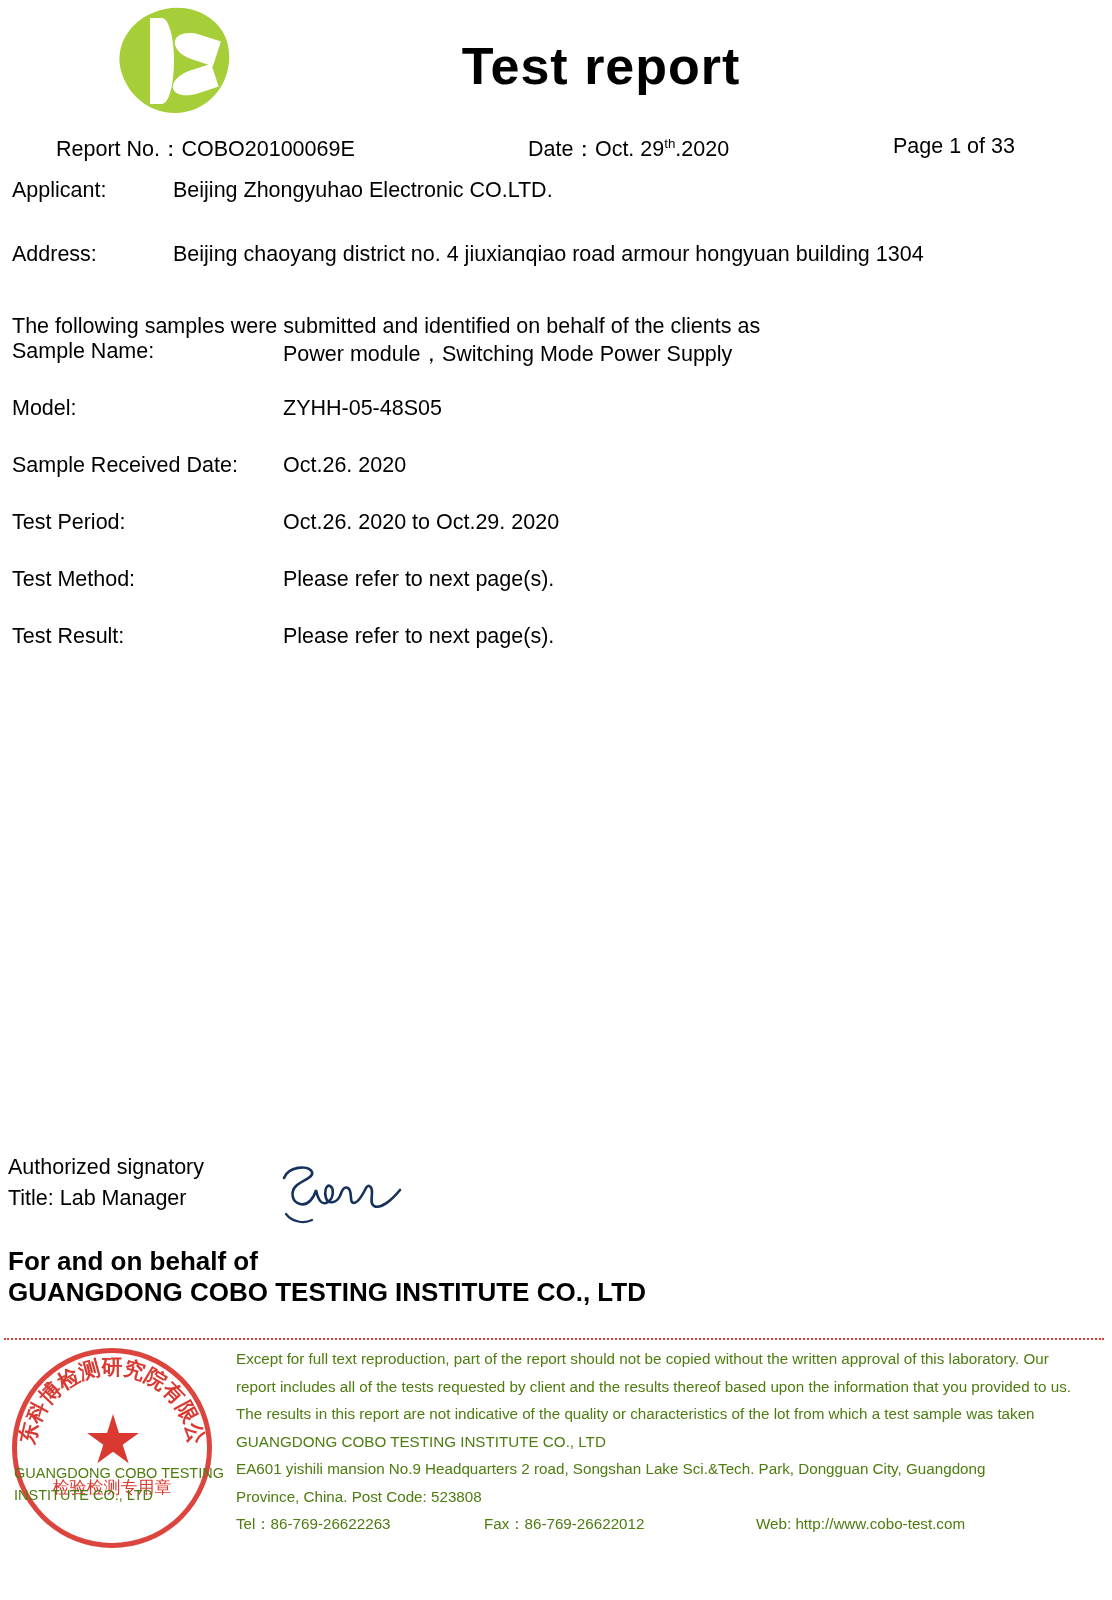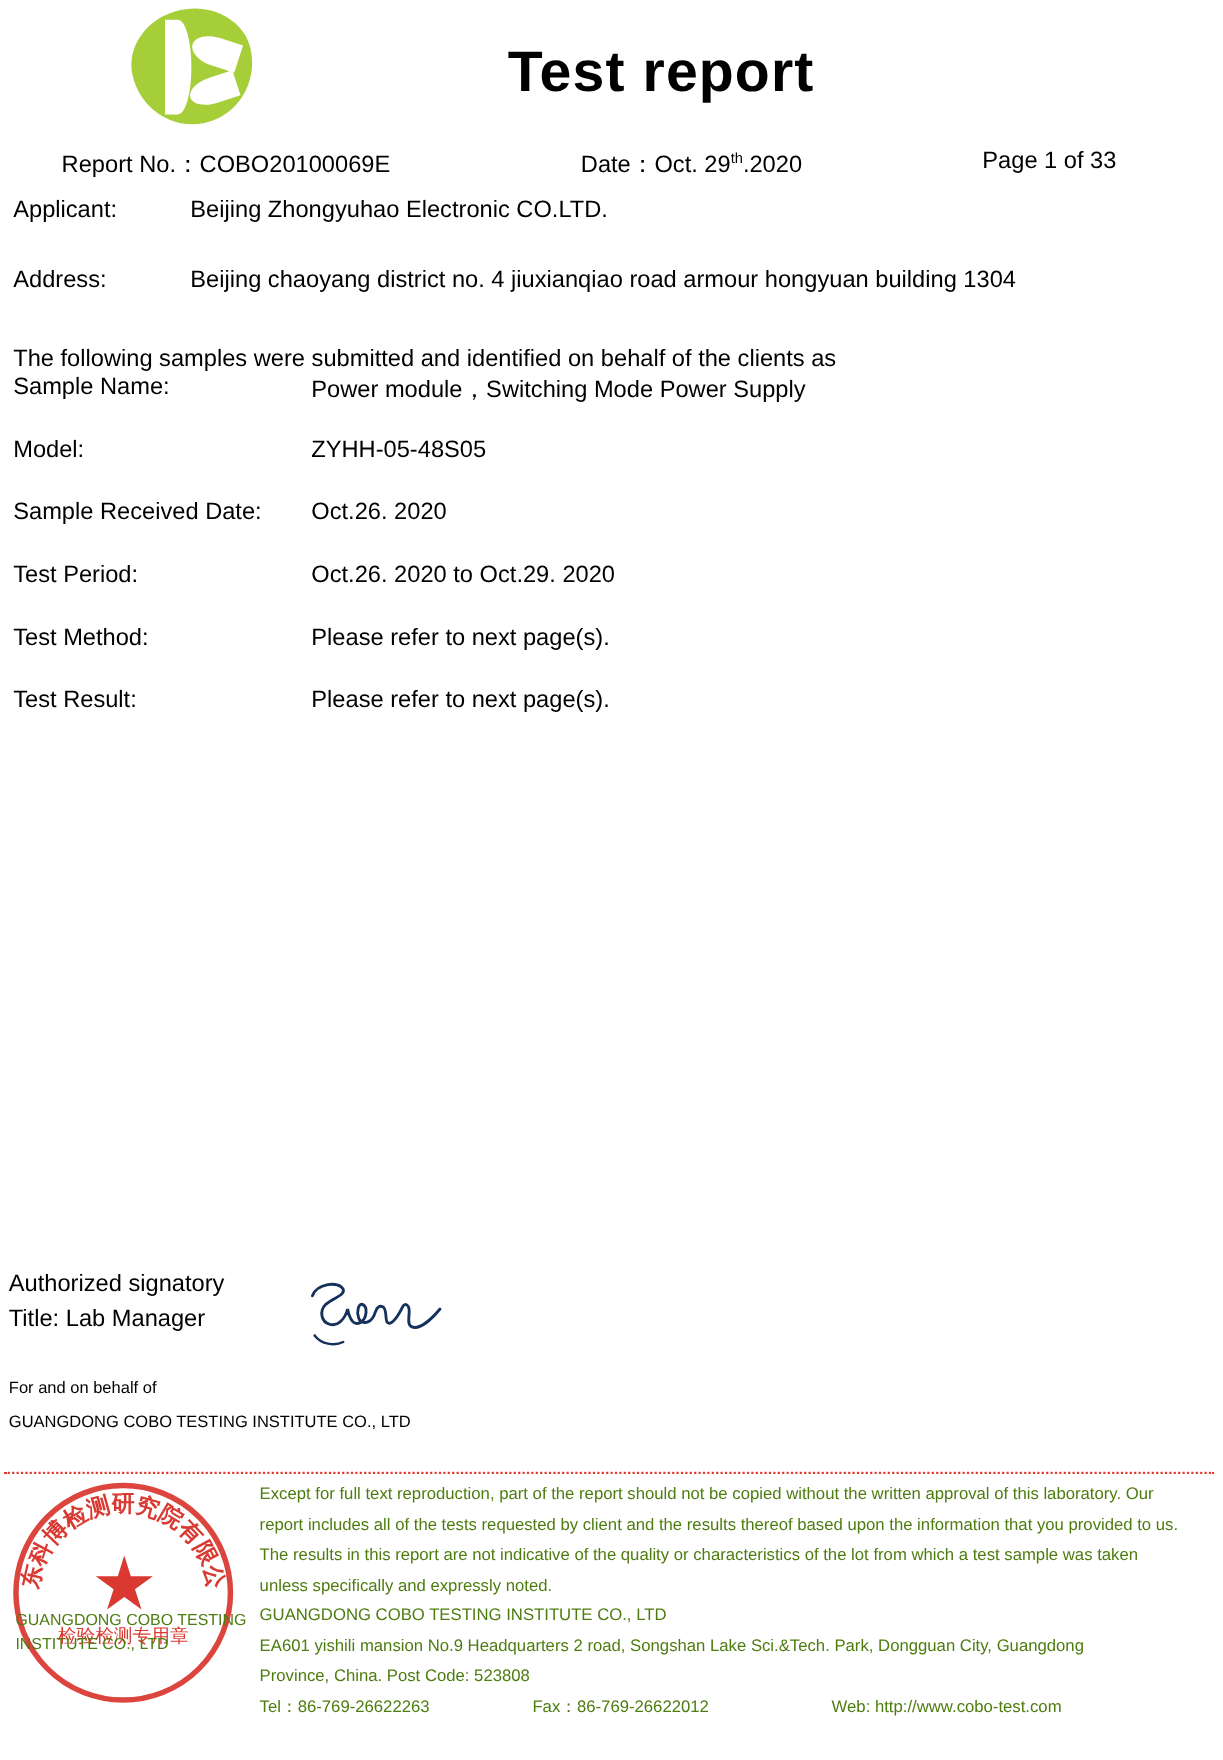--- a/index.html
+++ b/index.html
@@ -118,22 +118,23 @@
     position: absolute;
     left: 278px;
     top: 1162px;
     width: 130px;
     height: 70px;
   }
   .behalf {
     position: absolute;
     left: 8px;
     top: 1246px;
-    font-size: 15px;
+    font-size: 26px;
     line-height: 31px;
+    font-weight: bold;
   }
 
   
   .footer-sep {
     position: absolute;
     left: 4px;
     right: 8px;
     top: 1338px;
     border-top: 2px dotted #e23b2e;
   }
@@ -303,21 +304,20 @@
 
   <div class="stamp-overlay">
     <div>GUANGDONG COBO TESTING</div>
     <div>INSTITUTE CO., LTD</div>
   </div>
 
   <div class="footer">
     <p>Except for full text reproduction, part of the report should not be copied without the written approval of this laboratory. Our</p>
     <p>report includes all of the tests requested by client and the results thereof based upon the information that you provided to us.</p>
     <p>The results in this report are not indicative of the quality or characteristics of the lot from which a test sample was taken</p>
-    <p>unless specifically and expressly noted.</p>
     <p>GUANGDONG COBO TESTING INSTITUTE CO., LTD</p>
     <p>EA601 yishili mansion No.9 Headquarters 2 road, Songshan Lake Sci.&amp;Tech. Park, Dongguan City, Guangdong</p>
     <p>Province, China. Post Code: 523808</p>
     <div class="tel-row">
       <span class="tel">Tel：86-769-26622263</span>
       <span class="fax">Fax：86-769-26622012</span>
       <span class="web">Web: http://www.cobo-test.com</span>
     </div>
   </div>
 

